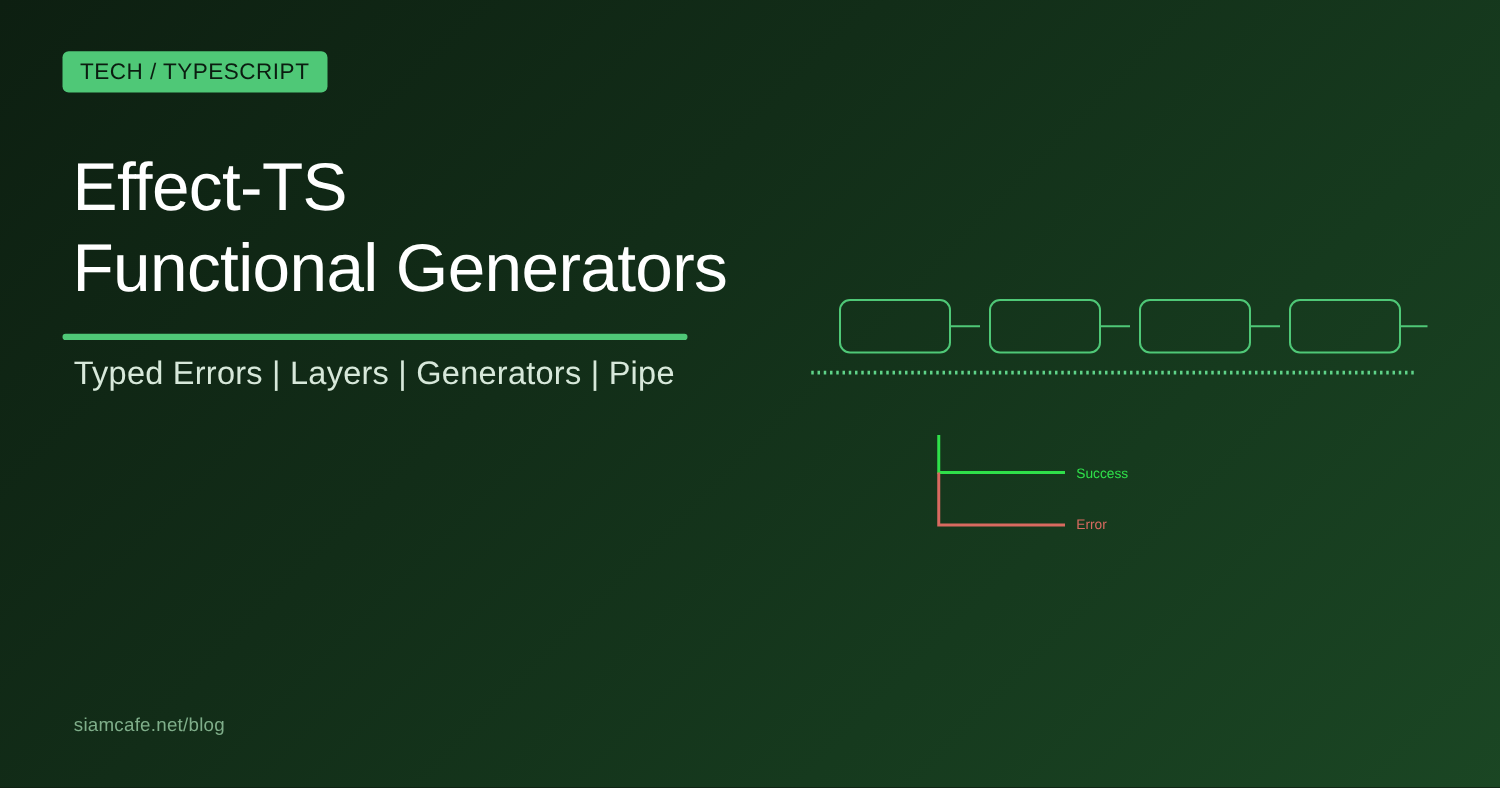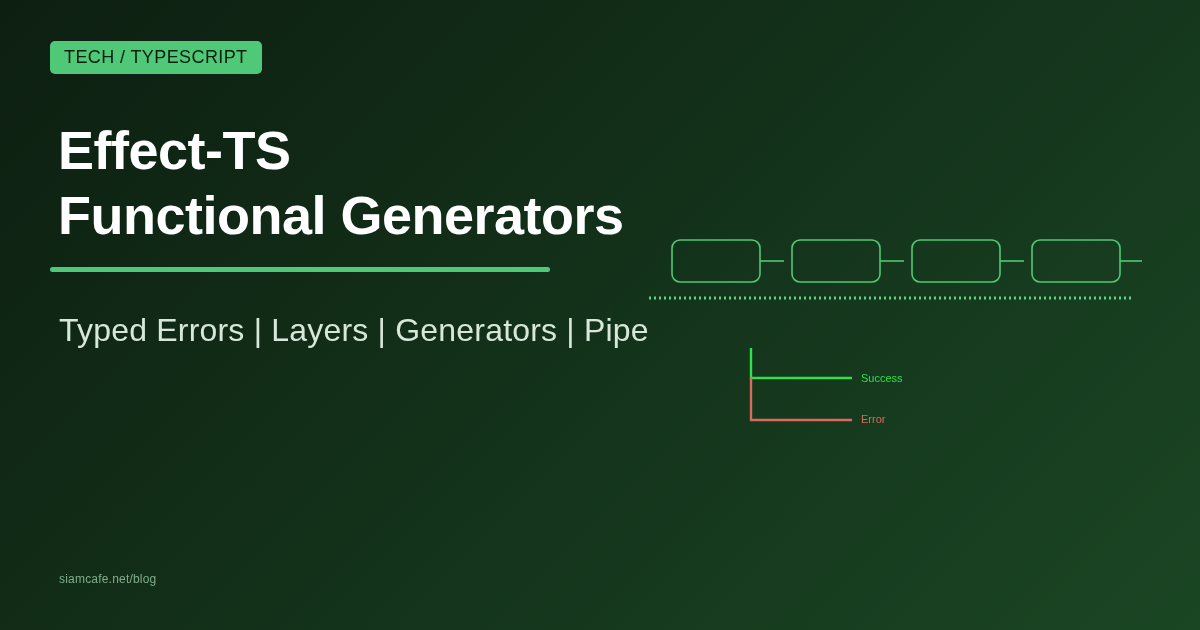--- a/index.html
+++ b/index.html
@@ -42,21 +42,21 @@
 
   
   #title-block {
     position: absolute;
     left: 58px;
     top: 118px;
     width: 680px;
   }
   #title-block .title-line {
     font-size: 54px;
-    font-weight: bold;
+    font-weight: normal;
     color: #ffffff;
     line-height: 65px;
     letter-spacing: -0.5px;
     white-space: nowrap;
   }
 
   
   #accent-rule {
     position: absolute;
     left: 50px;
@@ -65,33 +65,32 @@
     height: 5px;
     background: #4fc877;
     border-radius: 3px;
   }
 
   
   #subtitle {
     position: absolute;
     left: 59px;
     top: 283px;
-    font-size: 32px;
+    font-size: 26px;
     color: #d7e8da;
     letter-spacing: 0.2px;
     white-space: nowrap;
-    margin-top: 29px;
   }
 
   
   #footer-url {
     position: absolute;
     left: 59px;
     top: 572px;
-    font-size: 12px;
+    font-size: 15px;
     color: #7fae8a;
     letter-spacing: 0.2px;
     white-space: nowrap;
   }
 
   
   #pipeline-graphic {
     position: absolute;
     left: 645px;
     top: 228px;

